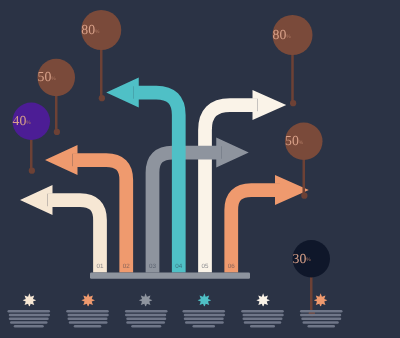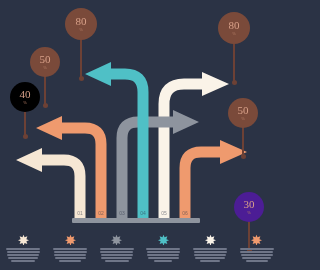--- a/index.html
+++ b/index.html
@@ -29,23 +29,22 @@
     height: 270px;
   }
   .badge-group {
     position: absolute;
   }
   .badge-circle {
     position: absolute;
     border-radius: 50%;
     background: #7a4a3a;
     display: flex;
-    flex-direction: column;
+    flex-direction: row;
     align-items: center;
-    justify-content: center;
     box-sizing: border-box;
     line-height: 1;
   }
   .badge-value {
     color: #d9a189;
     font-size: 11px;
     font-family: "Liberation Serif", serif;
     letter-spacing: 0px;
   }
   .badge-pct {
@@ -151,21 +150,21 @@
       <polygon points="42,148 16,160 42,172 42,165 38,165 38,155 42,155" fill="#f6e7d4"></polygon>
     </g>
   </svg>
 
   <div class="base-bar"></div>
 
   <div id="badges-layer">
       <div class="badge-group" style="left: 0px; top: 0px;">
         <div class="badge-stem" style="left: 24.25px; top: 110px; height: 26px;"></div>
         <div class="badge-dot" style="left: 22.5px; top: 133.5px;"></div>
-        <div class="badge-circle" style="left: 10px; top: 82px; width: 30px; height: 30px; background: #000000;">
+        <div class="badge-circle" style="left: 10px; top: 82px; width: 30px; height: 30px; background: #4c1d95;">
           <span class="badge-value">40</span>
           <span class="badge-pct">%</span>
         </div>
       </div>
       <div class="badge-group" style="left: 0px; top: 0px;">
         <div class="badge-stem" style="left: 44.25px; top: 75px; height: 30px;"></div>
         <div class="badge-dot" style="left: 42.5px; top: 102.5px;"></div>
         <div class="badge-circle" style="left: 30px; top: 47px; width: 30px; height: 30px; background: rgb(122, 74, 58);">
           <span class="badge-value">50</span>
           <span class="badge-pct">%</span>
@@ -191,21 +190,21 @@
         <div class="badge-stem" style="left: 242.25px; top: 126px; height: 30px;"></div>
         <div class="badge-dot" style="left: 240.5px; top: 153.5px;"></div>
         <div class="badge-circle" style="left: 228px; top: 98px; width: 30px; height: 30px; background: rgb(122, 74, 58);">
           <span class="badge-value">50</span>
           <span class="badge-pct">%</span>
         </div>
       </div>
       <div class="badge-group" style="left: 0px; top: 0px;">
         <div class="badge-stem" style="left: 248.25px; top: 220px; height: 30px;"></div>
         <div class="badge-dot" style="left: 246.5px; top: 247.5px;"></div>
-        <div class="badge-circle" style="left: 234px; top: 192px; width: 30px; height: 30px; background: #4c1d95;">
+        <div class="badge-circle" style="left: 234px; top: 192px; width: 30px; height: 30px; background: #0f172a;">
           <span class="badge-value">30</span>
           <span class="badge-pct">%</span>
         </div>
       </div>
     </div>
   <div id="columns-layer">
       <div class="col-num" style="left: 73px; top: 210px;">01</div>
       <div class="col-num" style="left: 94px; top: 210px;">02</div>
       <div class="col-num" style="left: 115px; top: 210px;">03</div>
       <div class="col-num" style="left: 136px; top: 210px;">04</div>

